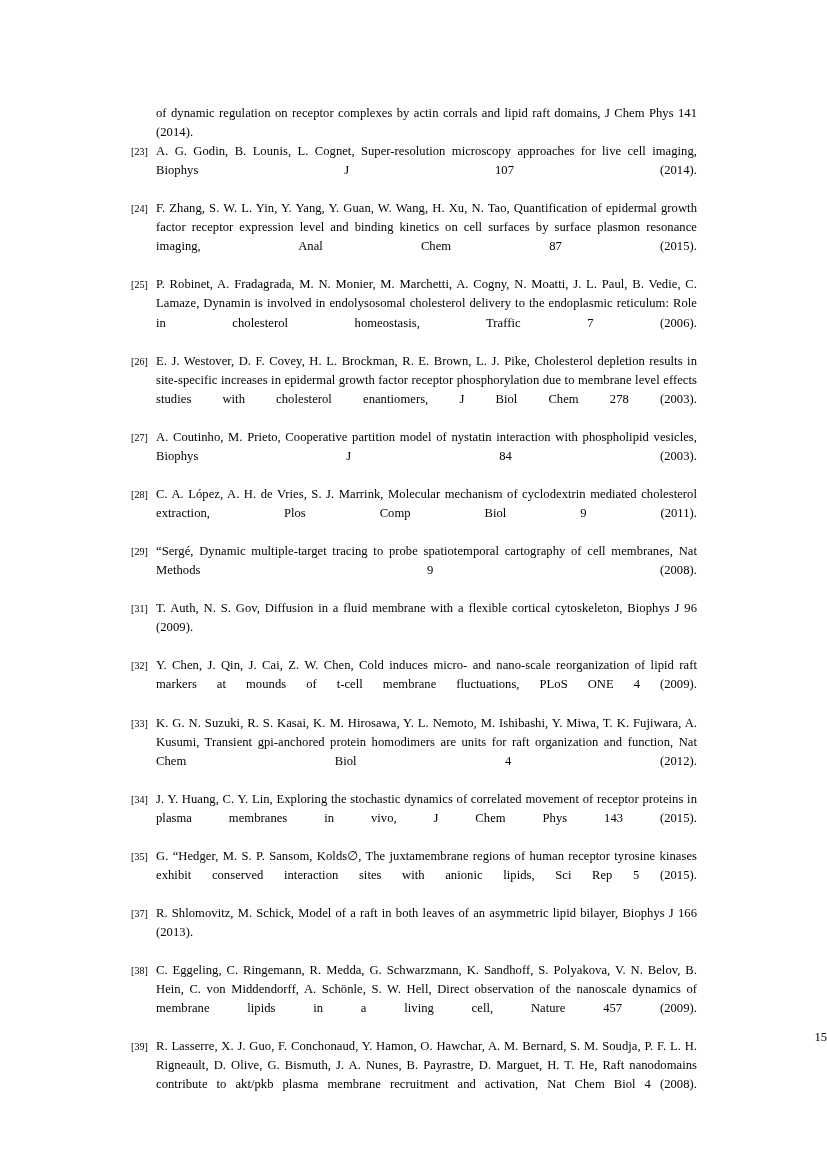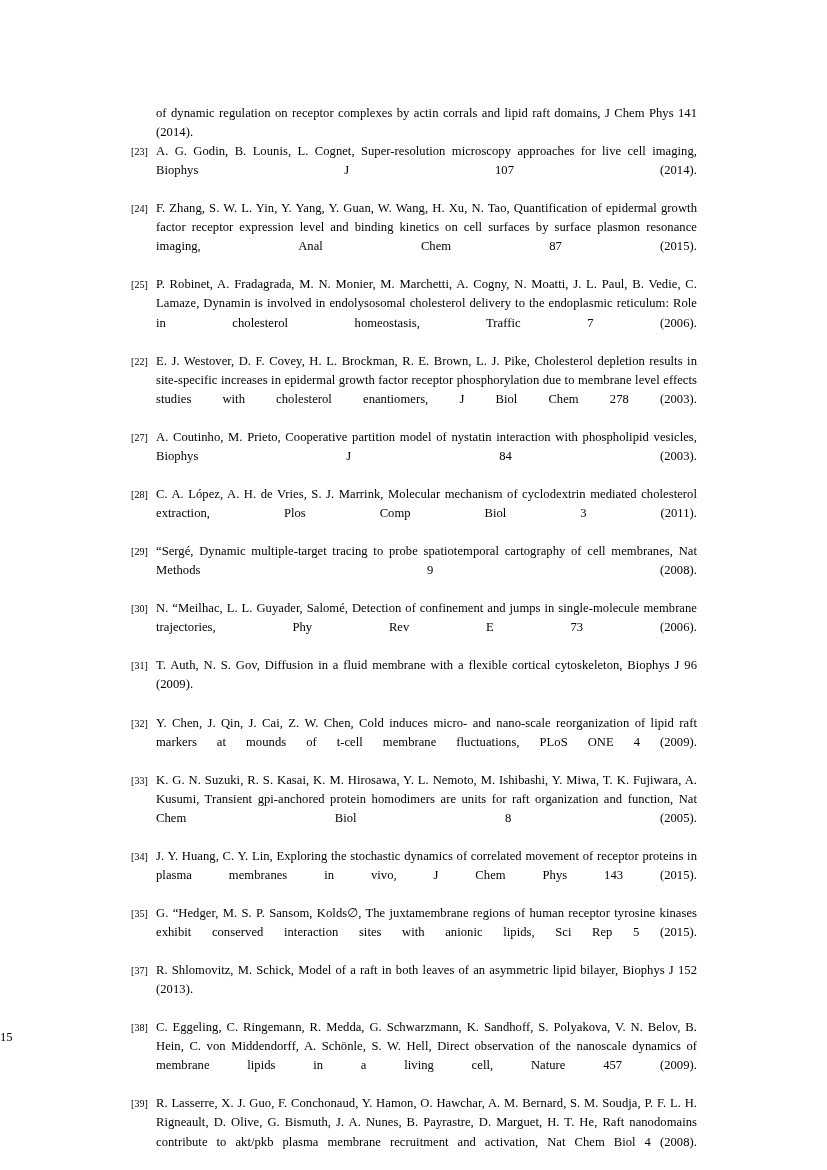--- a/index.html
+++ b/index.html
@@ -70,21 +70,21 @@
   .ref-text::after {
     content: "";
     display: inline-block;
     width: 100%;
   }
   .folio {
     position: absolute;
     left: 0;
     right: 0;
     top: 1029px;
-    text-align: left;
+    text-align: right;
     font-size: 12.6px;
     line-height: 16px;
   }
 </style>
 </head>
 <body>
 
 <div class="page">
 
   <div class="content">
@@ -102,73 +102,69 @@
         <span class="ref-label">[24]</span>
         <span class="ref-text">F. Zhang, S. W. L. Yin, Y. Yang, Y. Guan, W. Wang, H. Xu, N. Tao, Quantification of epidermal growth factor receptor expression level and binding kinetics on cell surfaces by surface plasmon resonance imaging, Anal Chem 87 (2015).</span>
       </li>
 
       <li class="ref-item">
         <span class="ref-label">[25]</span>
         <span class="ref-text">P. Robinet, A. Fradagrada, M. N. Monier, M. Marchetti, A. Cogny, N. Moatti, J. L. Paul, B. Vedie, C. Lamaze, Dynamin is involved in endolysosomal cholesterol delivery to the endoplasmic reticulum: Role in cholesterol homeostasis, Traffic 7 (2006).</span>
       </li>
 
       <li class="ref-item">
-        <span class="ref-label">[22]</span>
+        <span class="ref-label">[26]</span>
         <span class="ref-text">E. J. Westover, D. F. Covey, H. L. Brockman, R. E. Brown, L. J. Pike, Cholesterol depletion results in site-specific increases in epidermal growth factor receptor phosphorylation due to membrane level effects studies with cholesterol enantiomers, J Biol Chem 278 (2003).</span>
       </li>
 
       <li class="ref-item">
         <span class="ref-label">[27]</span>
         <span class="ref-text">A. Coutinho, M. Prieto, Cooperative partition model of nystatin interaction with phospholipid vesicles, Biophys J 84 (2003).</span>
       </li>
 
       <li class="ref-item">
         <span class="ref-label">[28]</span>
-        <span class="ref-text">C. A. López, A. H. de Vries, S. J. Marrink, Molecular mechanism of cyclodextrin mediated cholesterol extraction, Plos Comp Biol 3 (2011).</span>
+        <span class="ref-text">C. A. López, A. H. de Vries, S. J. Marrink, Molecular mechanism of cyclodextrin mediated cholesterol extraction, Plos Comp Biol 9 (2011).</span>
       </li>
 
       <li class="ref-item">
         <span class="ref-label">[29]</span>
         <span class="ref-text">“Sergé, Dynamic multiple-target tracing to probe spatiotemporal cartography of cell membranes, Nat Methods 9 (2008).</span>
       </li>
 
-      <li class="ref-item">
-        <span class="ref-label">[30]</span>
-        <span class="ref-text">N. “Meilhac, L. L. Guyader, Salomé, Detection of confinement and jumps in single-molecule membrane trajectories, Phy Rev E 73 (2006).</span>
-      </li>
 
       <li class="ref-item">
         <span class="ref-label">[31]</span>
         <span class="ref-text">T. Auth, N. S. Gov, Diffusion in a fluid membrane with a flexible cortical cytoskeleton, Biophys J 96 (2009).</span>
       </li>
 
       <li class="ref-item">
         <span class="ref-label">[32]</span>
         <span class="ref-text">Y. Chen, J. Qin, J. Cai, Z. W. Chen, Cold induces micro- and nano-scale reorganization of lipid raft markers at mounds of t-cell membrane fluctuations, PLoS ONE 4 (2009).</span>
       </li>
 
       <li class="ref-item">
         <span class="ref-label">[33]</span>
-        <span class="ref-text">K. G. N. Suzuki, R. S. Kasai, K. M. Hirosawa, Y. L. Nemoto, M. Ishibashi, Y. Miwa, T. K. Fujiwara, A. Kusumi, Transient gpi-anchored protein homodimers are units for raft organization and function, Nat Chem Biol 8 (2005).</span>
+        <span class="ref-text">K. G. N. Suzuki, R. S. Kasai, K. M. Hirosawa, Y. L. Nemoto, M. Ishibashi, Y. Miwa, T. K. Fujiwara, A. Kusumi, Transient gpi-anchored protein homodimers are units for raft organization and function, Nat Chem Biol 4 (2012).</span>
       </li>
 
       <li class="ref-item">
         <span class="ref-label">[34]</span>
         <span class="ref-text">J. Y. Huang, C. Y. Lin, Exploring the stochastic dynamics of correlated movement of receptor proteins in plasma membranes in vivo, J Chem Phys 143 (2015).</span>
       </li>
 
       <li class="ref-item">
         <span class="ref-label">[35]</span>
         <span class="ref-text">G. “Hedger, M. S. P. Sansom, Kolds∅, The juxtamembrane regions of human receptor tyrosine kinases exhibit conserved interaction sites with anionic lipids, Sci Rep 5 (2015).</span>
       </li>
 
 
       <li class="ref-item">
         <span class="ref-label">[37]</span>
-        <span class="ref-text">R. Shlomovitz, M. Schick, Model of a raft in both leaves of an asymmetric lipid bilayer, Biophys J 152 (2013).</span>
+        <span class="ref-text">R. Shlomovitz, M. Schick, Model of a raft in both leaves of an asymmetric lipid bilayer, Biophys J 166 (2013).</span>
       </li>
 
       <li class="ref-item">
         <span class="ref-label">[38]</span>
         <span class="ref-text">C. Eggeling, C. Ringemann, R. Medda, G. Schwarzmann, K. Sandhoff, S. Polyakova, V. N. Belov, B. Hein, C. von Middendorff, A. Schönle, S. W. Hell, Direct observation of the nanoscale dynamics of membrane lipids in a living cell, Nature 457 (2009).</span>
       </li>
 
       <li class="ref-item">
         <span class="ref-label">[39]</span>
         <span class="ref-text">R. Lasserre, X. J. Guo, F. Conchonaud, Y. Hamon, O. Hawchar, A. M. Bernard, S. M. Soudja, P. F. L. H. Rigneault, D. Olive, G. Bismuth, J. A. Nunes, B. Payrastre, D. Marguet, H. T. He, Raft nanodomains contribute to akt/pkb plasma membrane recruitment and activation, Nat Chem Biol 4 (2008).</span>

